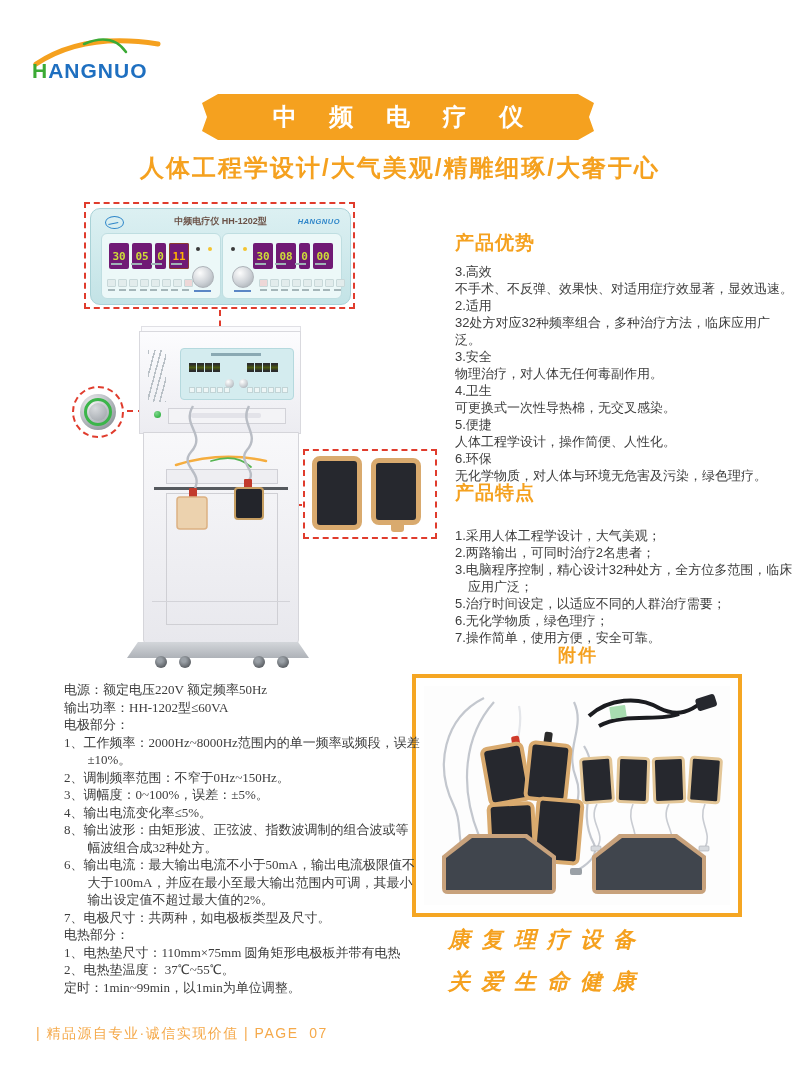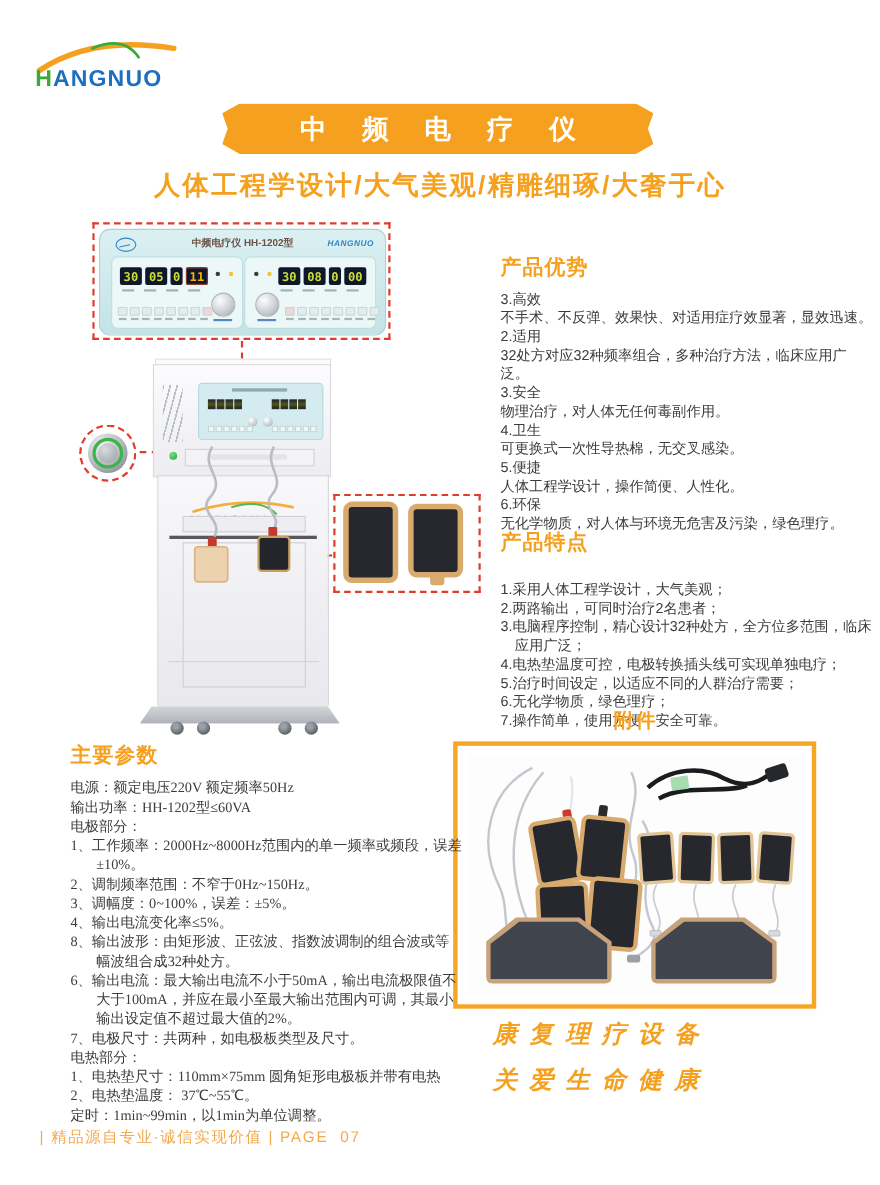--- a/index.html
+++ b/index.html
@@ -22,21 +22,21 @@
   .panel-callout{left:84px;top:202px;width:271px;height:107px;border:2px dashed #E03C2D;padding:4px;background:#fff;box-sizing:border-box;}
   .ctrl-panel{position:relative;width:100%;height:100%;border-radius:10px;border:1px solid #a9d2d7;background:linear-gradient(#dcf0f2,#c3e3e6);}
   .cp-logo{position:absolute;left:14px;top:7px;width:17px;height:11px;border:1.5px solid #2e86c9;border-radius:50%;}
   .cp-logo::after{content:"";position:absolute;left:2px;top:3px;width:10px;height:3px;border-bottom:1.5px solid #2e86c9;transform:rotate(-12deg);}
   .cp-title{position:absolute;left:0;right:0;top:6px;text-align:center;font-size:9px;font-weight:bold;color:#6b5247;}
   .cp-brand{position:absolute;right:10px;top:8px;font-size:7.5px;font-weight:bold;font-style:italic;color:#2e86c9;letter-spacing:.5px;}
   .cp-sub{position:absolute;top:24px;height:64px;width:118px;background:#ecf8f8;border:1px solid #bfdee1;border-radius:6px;}
   .cp-sub.l{left:10px;} .cp-sub.r{right:8px;}
   .leds{position:absolute;top:9px;display:flex;gap:3px;}
   .cp-sub.l .leds{left:7px;} .cp-sub.r .leds{left:30px;}
-  .led{height:16px;background:#0f172a;border-radius:2px;color:#cddc39;font-family:"DejaVu Sans Mono",monospace;font-size:11px;font-weight:bold;display:flex;align-items:center;justify-content:center;}
+  .led{height:26px;background:#701a75;border-radius:2px;color:#cddc39;font-family:"DejaVu Sans Mono",monospace;font-size:11px;font-weight:bold;display:flex;align-items:center;justify-content:center;}
   .led.w2{width:20px;} .led.w1{width:11px;}
   .led.alt{color:#ffb300;box-shadow:inset 0 0 0 1px #8c3a2e;}
   .dots{position:absolute;top:13px;display:flex;gap:8px;}
   .cp-sub.l .dots{left:94px;} .cp-sub.r .dots{left:8px;}
   .dot{width:4px;height:4px;border-radius:50%;}
   .dot.k{background:#3a3a3a;} .dot.y{background:#f4c430;}
   .led-labels{position:absolute;top:29px;display:flex;gap:9px;}
   .cp-sub.l .led-labels{left:9px;} .cp-sub.r .led-labels{left:32px;}
   .lbl-bar{width:11px;height:2px;background:#9fb3b6;}
   .knob{position:absolute;top:32px;width:20px;height:20px;border-radius:50%;border:1px solid #aeb3b9;background:radial-gradient(circle at 35% 30%,#fdfdfd,#cdd1d6 55%,#9fa5ab);}
@@ -330,21 +330,20 @@
     <div>无化学物质，对人体与环境无危害及污染，绿色理疗。</div>
   </div>
 </div>
 
 <div class="abs features">
   <div class="sec-heading">产品特点</div>
   <div class="feat-list">
     <div class="feat-line">1.采用人体工程学设计，大气美观；</div>
     <div class="feat-line">2.两路输出，可同时治疗2名患者；</div>
     <div class="feat-line">3.电脑程序控制，精心设计32种处方，全方位多范围，临床应用广泛；</div>
-    <div class="feat-line">4.电热垫温度可控，电极转换插头线可实现单独电疗；</div>
     <div class="feat-line">5.治疗时间设定，以适应不同的人群治疗需要；</div>
     <div class="feat-line">6.无化学物质，绿色理疗；</div>
     <div class="feat-line">7.操作简单，使用方便，安全可靠。</div>
   </div>
 </div>
 
 <div class="abs att-heading">附件</div>
 
 <div class="abs acc-box">
   <div class="acc-photo">
@@ -388,21 +387,20 @@
       <path d="M195,148 L253,148 L282,170 L282,202 Q282,208 276,208 L174,208 Q168,208 168,202 L168,170 Z" fill="#c8a27c"></path>
       <path d="M198,152 L251,152 L278,172 L278,204 L172,204 L172,172 Z" fill="#40454d"></path>
     </svg>
   </div>
 </div>
 
 <div class="abs tagline tag1">康复理疗设备</div>
 <div class="abs tagline tag2">关爱生命健康</div>
 
 <div class="abs params">
-  <div class="sec-heading">主要参数</div>
   <div class="param-list">
     <div class="param-line">电源：额定电压220V  额定频率50Hz</div>
     <div class="param-line">输出功率：HH-1202型≤60VA</div>
     <div class="param-line">电极部分：</div>
     <div class="param-line">1、工作频率：2000Hz~8000Hz范围内的单一频率或频段，误差±10%。</div>
     <div class="param-line">2、调制频率范围：不窄于0Hz~150Hz。</div>
     <div class="param-line">3、调幅度：0~100%，误差：±5%。</div>
     <div class="param-line">4、输出电流变化率≤5%。</div>
     <div class="param-line">8、输出波形：由矩形波、正弦波、指数波调制的组合波或等幅波组合成32种处方。</div>
     <div class="param-line">6、输出电流：最大输出电流不小于50mA，输出电流极限值不大于100mA，并应在最小至最大输出范围内可调，其最小输出设定值不超过最大值的2%。</div>

